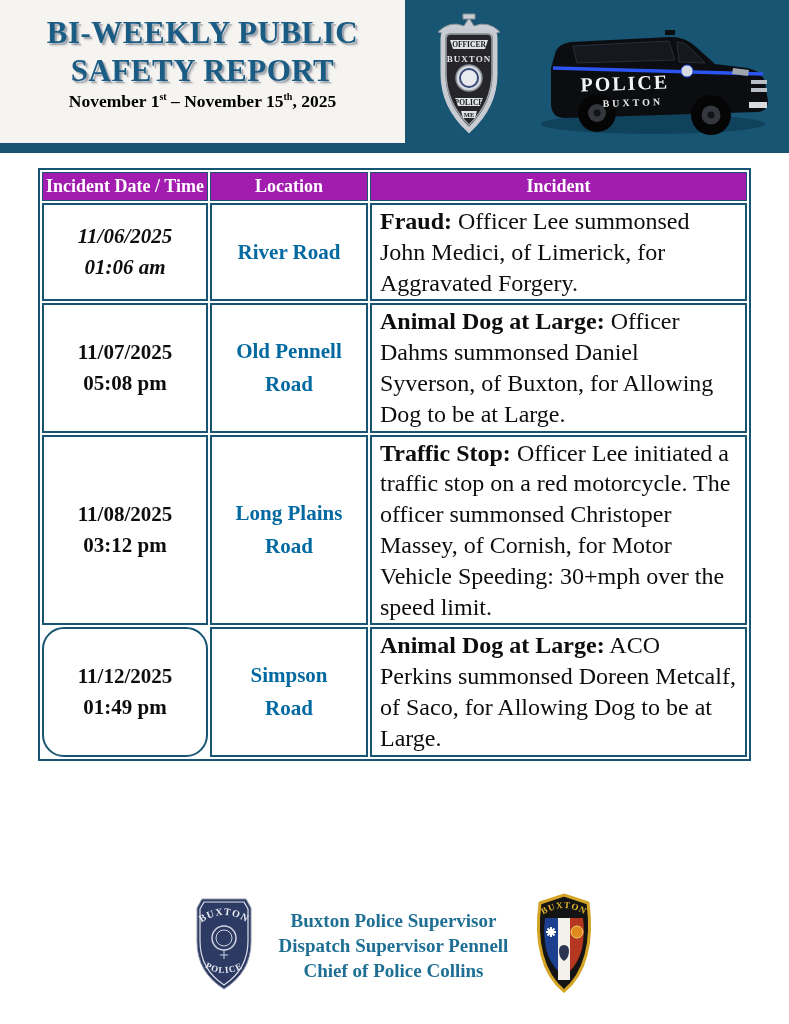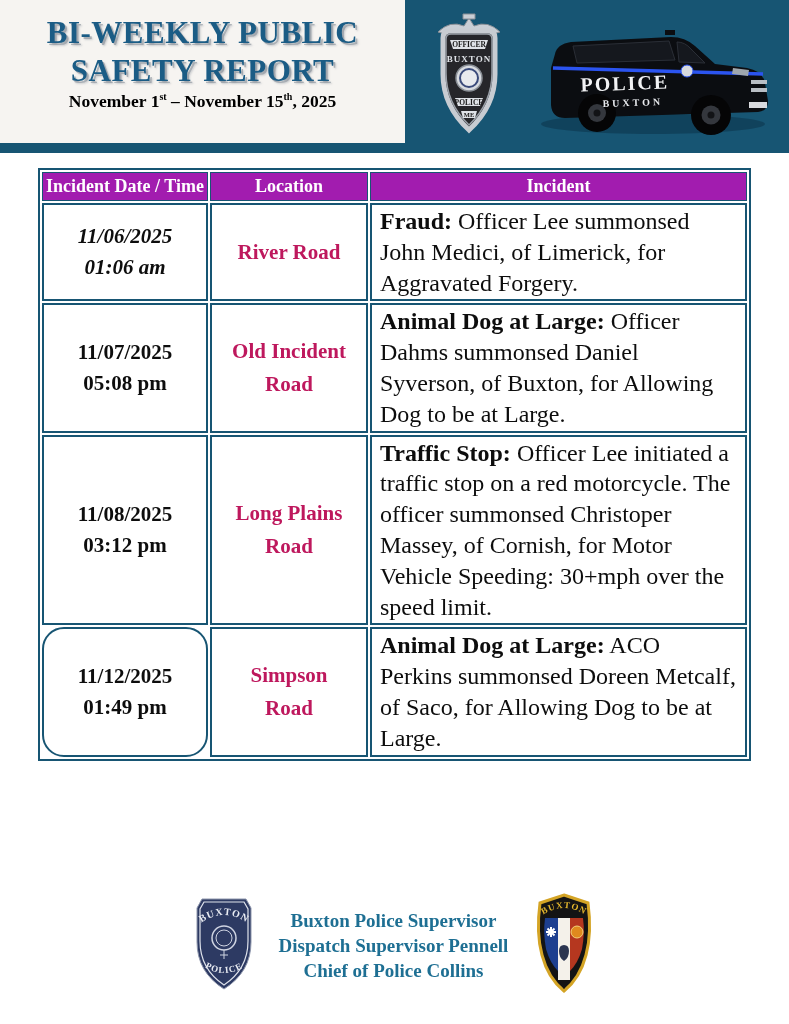--- a/index.html
+++ b/index.html
@@ -18,21 +18,21 @@
   .badge-wrap{position:absolute;top:6px;left:430px;}
   .suv-wrap{position:absolute;top:8px;left:525px;}
 
   
   table.incidents{position:absolute;top:168px;left:38px;border-collapse:separate;border-spacing:2px;
                   table-layout:fixed;width:713px;border:2px solid #175573;background:#ffffff;}
   table.incidents th{background:#a21caf;color:#ffffff;font-weight:bold;font-size:18px;
                      padding:3px 2px;text-align:center;border:1px solid #175573;}
   table.incidents td{border:2px solid #175573;vertical-align:middle;background:#ffffff;}
   td.dt{ text-align:center;font-weight:bold;font-size:21px;line-height:31px;color:#0d0d0d;}
-  td.loc{text-align:center;font-weight:bold;font-size:21px;line-height:33px;color:#be185d;}
+  td.loc{text-align:center;font-weight:bold;font-size:21px;line-height:33px;color:#0369a1;}
   td.loc .locinner{display:inline-block;max-width:120px;}
   td.inc{vertical-align:top;font-size:24px;line-height:30.8px;color:#0d0d0d;padding:1px 8px 1px 8px;}
   td.inc b{font-weight:bold;}
   .h1r{height:88px;font-style:italic;} .h2r{height:118px;} .h3r{height:182px;} .h4r{height:86px;border-radius:22px;}
 
   
   .footer{position:absolute;top:893px;left:0;width:789px;display:flex;justify-content:center;
           align-items:center;gap:26px;}
   .footer-text{text-align:center;color:#1e6f93;font-weight:bold;font-size:19px;line-height:25px;}
 </style>
@@ -123,21 +123,21 @@
           <div>01:06 am</div>
         </td>
         <td class="loc"><span class="locinner">River Road</span></td>
         <td class="inc"><b>Fraud:</b> <span>Officer Lee summonsed John Medici, of Limerick, for Aggravated Forgery.</span></td>
       </tr>
       <tr>
         <td class="dt h2r">
           <div>11/07/2025</div>
           <div>05:08 pm</div>
         </td>
-        <td class="loc"><span class="locinner">Old Incident Road</span></td>
+        <td class="loc"><span class="locinner">Old Pennell Road</span></td>
         <td class="inc"><b>Animal Dog at Large:</b> <span>Officer Dahms summonsed Daniel Syverson, of Buxton, for Allowing Dog to be at Large.</span></td>
       </tr>
       <tr>
         <td class="dt h3r">
           <div>11/08/2025</div>
           <div>03:12 pm</div>
         </td>
         <td class="loc"><span class="locinner">Long Plains Road</span></td>
         <td class="inc"><b>Traffic Stop:</b> <span>Officer Lee initiated a traffic stop on a red motorcycle. The officer summonsed Christoper Massey, of Cornish, for Motor Vehicle Speeding: 30+mph over the speed limit.</span></td>
       </tr>

